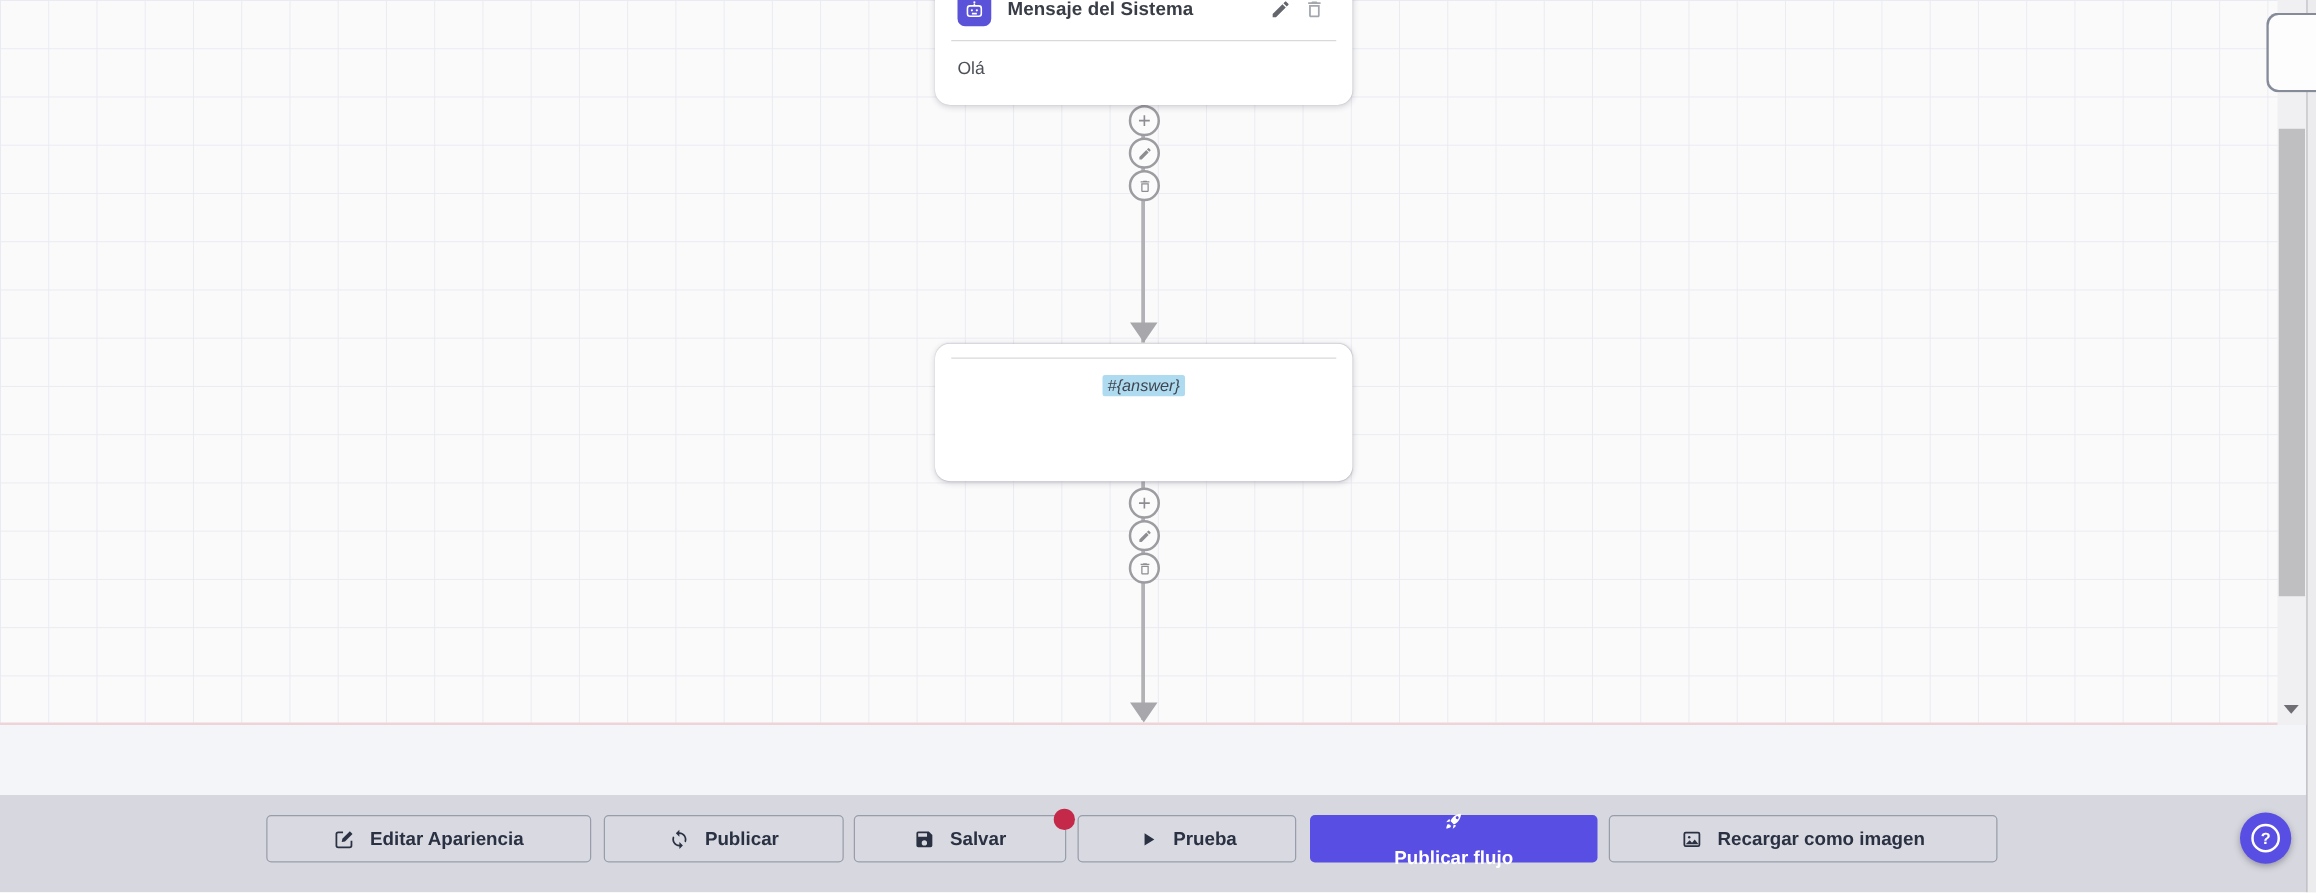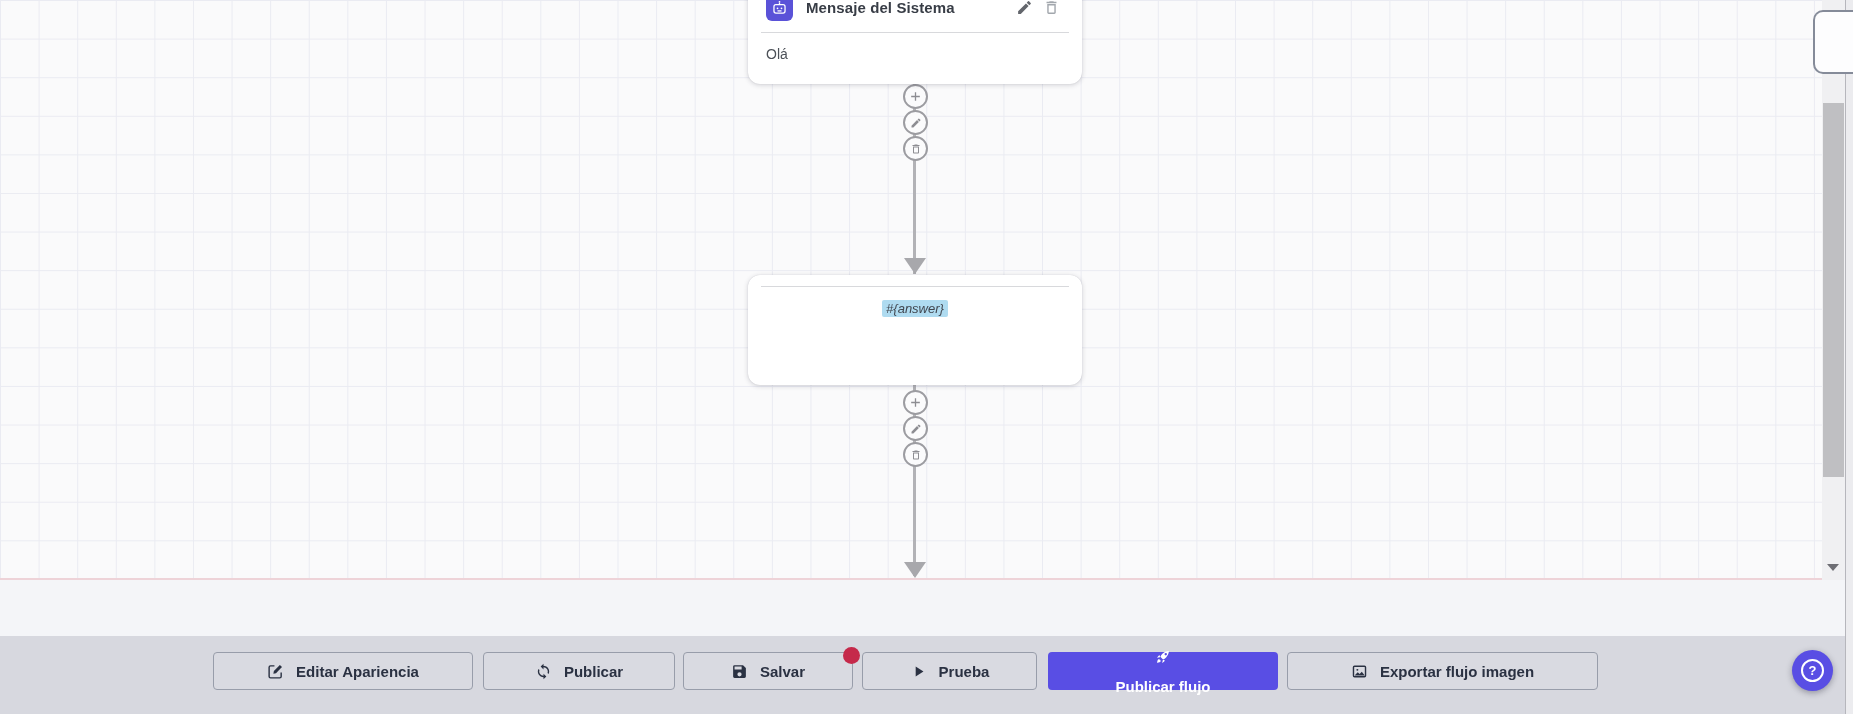--- a/index.html
+++ b/index.html
@@ -252,21 +252,21 @@
       </svg>
       <span>Publicar flujo</span>
     </button>
 
     <button class="tb-btn" id="btn-exportar">
       <svg width="17" height="17" viewBox="0 0 24 24" fill="none" stroke="currentColor" stroke-width="2">
         <rect x="3.5" y="4.5" width="17" height="15" rx="1.5"></rect>
         <circle cx="9" cy="9.7" r="1.4" fill="currentColor" stroke="none"></circle>
         <path d="M5 17.5l4.5-4.5 2.7 2.7 3-3.5 4.3 5.3z" fill="currentColor" stroke="none"></path>
       </svg>
-      <span>Exportar flujo imagen</span>
+      <span>Recargar como imagen</span>
     </button>
 
   </div>
 
   <div class="help-btn">
     <div class="help-ring">
       <span>?</span>
     </div>
   </div>
 

